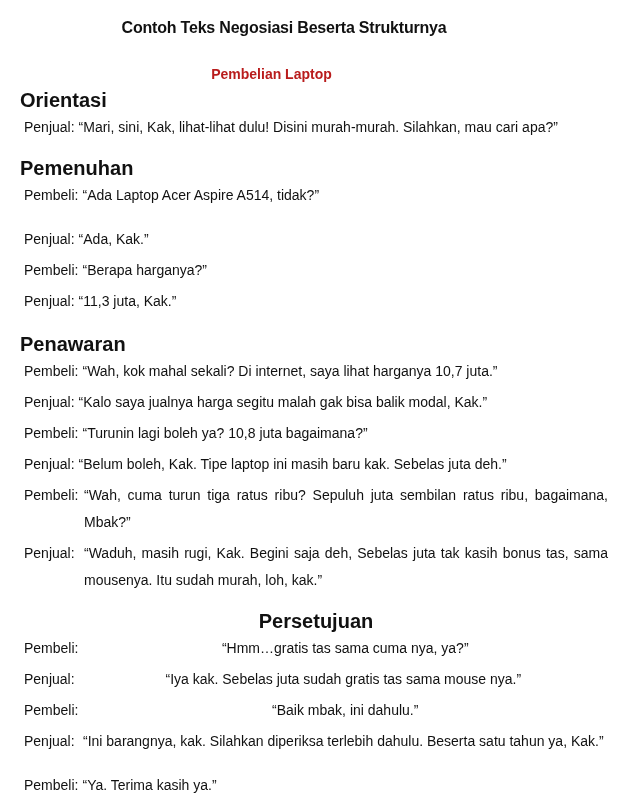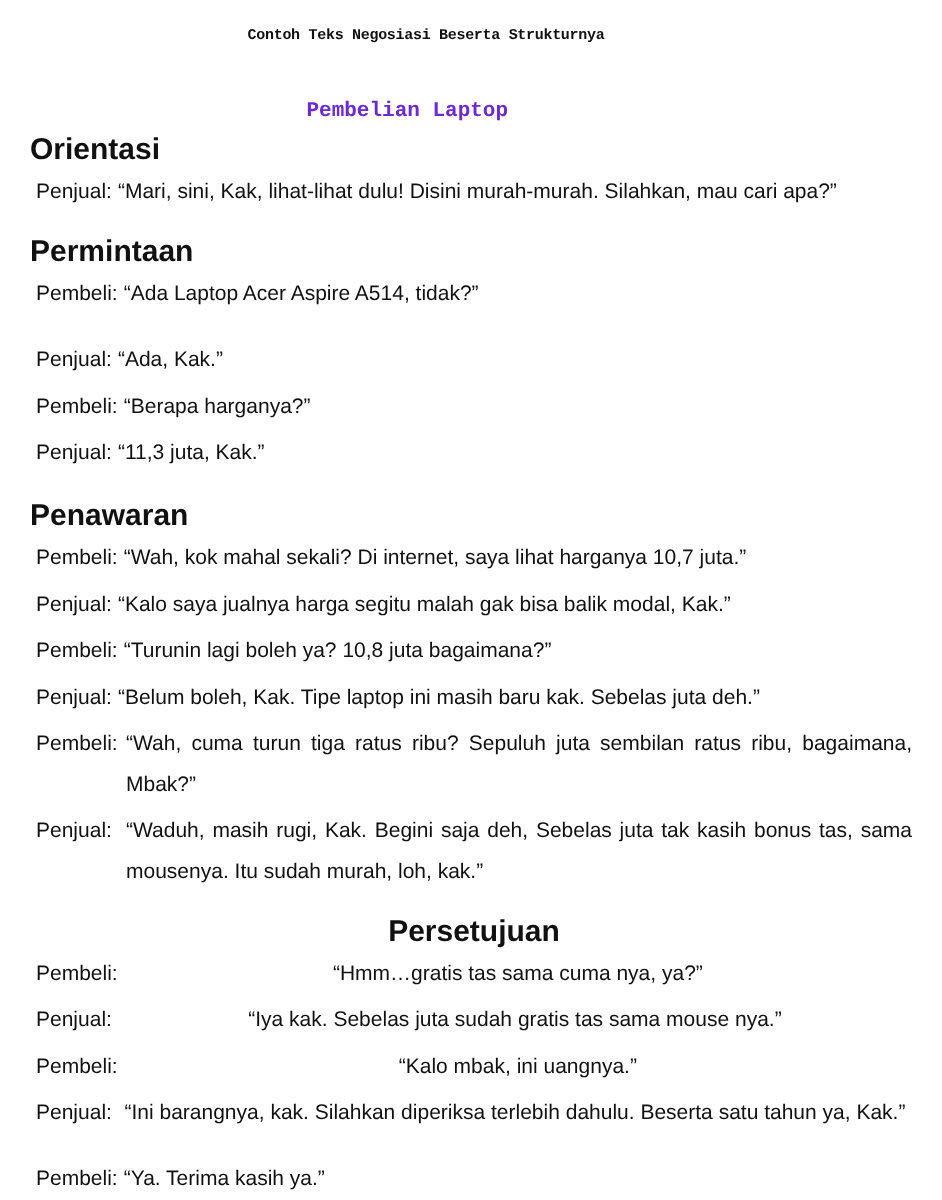--- a/index.html
+++ b/index.html
@@ -14,36 +14,35 @@
       overflow: hidden;
       color: #111111;
       font-family: "Liberation Sans", sans-serif;
     }
     .doc-title {
       position: absolute;
       left: 0;
       top: 19px;
       width: 568px;
       text-align: center;
-      font-family: Liberation Mono, monospace;
+      font-family: Liberation Sans, sans-serif;
       font-weight: bold;
-      font-size: 10px;
+      font-size: 16px;
       letter-spacing: -0.2px;
       color: #111;
     }
     .doc-subtitle {
       position: absolute;
       left: 0;
       top: 66px;
       width: 543px;
       text-align: center;
       font-weight: bold;
       font-size: 14px;
-      color: #6d28d9;
-      font-family: Liberation Mono, monospace;
+      color: #b91c1c;
     }
     .content {
       position: absolute;
       left: 20px;
       top: 90px;
       width: 592px;
     }
     .section {
       margin: 0;
     }
@@ -87,21 +86,21 @@
 
   <div class="section" style="margin-top:0;">
     <div class="section-heading">Orientasi</div>
     <div class="line">
       <span class="speaker">Penjual:</span>
       <span class="utterance">“Mari, sini, Kak, lihat-lihat dulu! Disini murah-murah. Silahkan, mau cari apa?”</span>
     </div>
   </div>
 
   <div class="section" style="margin-top:17px;">
-    <div class="section-heading">Permintaan</div>
+    <div class="section-heading">Pemenuhan</div>
     <div class="line">
       <span class="speaker">Pembeli:</span>
       <span class="utterance">“Ada Laptop Acer Aspire A514, tidak?”</span>
     </div>
   </div>
 
   <div class="section" style="margin-top:17px;">
     <div class="line">
       <span class="speaker">Penjual:</span>
       <span class="utterance">“Ada, Kak.”</span>
@@ -149,21 +148,21 @@
     <div class="line">
       <span class="speaker">Pembeli:</span>
       <span class="utterance">“Hmm…gratis tas sama cuma nya, ya?”</span>
     </div>
     <div class="line">
       <span class="speaker">Penjual:</span>
       <span class="utterance">“Iya kak. Sebelas juta sudah gratis tas sama mouse nya.”</span>
     </div>
     <div class="line">
       <span class="speaker">Pembeli:</span>
-      <span class="utterance">“Kalo mbak, ini uangnya.”</span>
+      <span class="utterance">“Baik mbak, ini dahulu.”</span>
     </div>
     <div class="line">
       <span class="speaker">Penjual:</span>
       <span class="utterance">“Ini barangnya, kak. Silahkan diperiksa terlebih dahulu. Beserta satu tahun ya, Kak.”</span>
     </div>
   </div>
 
   <div class="section" style="margin-top:17px;">
     <div class="line">
       <span class="speaker">Pembeli:</span>

